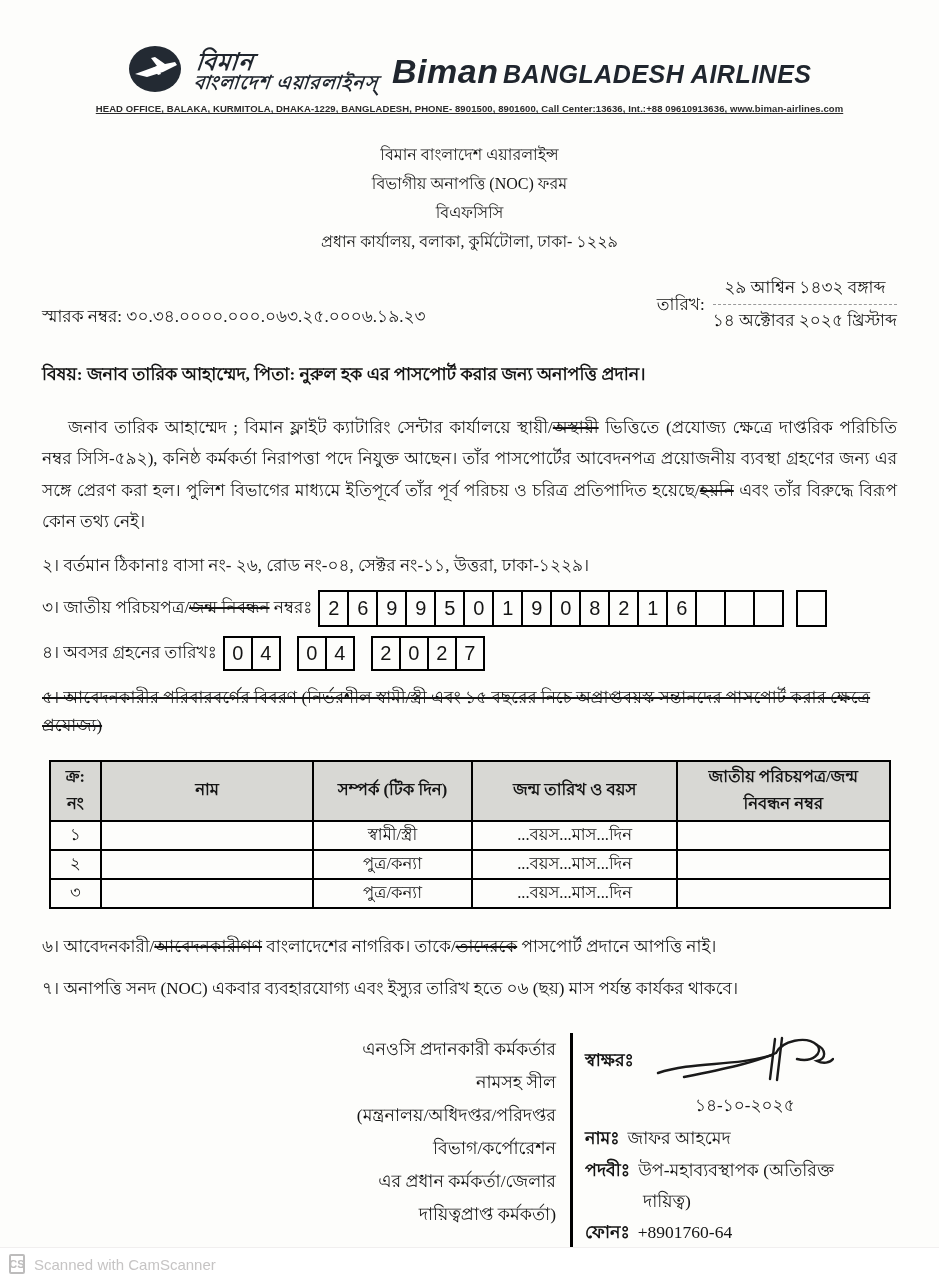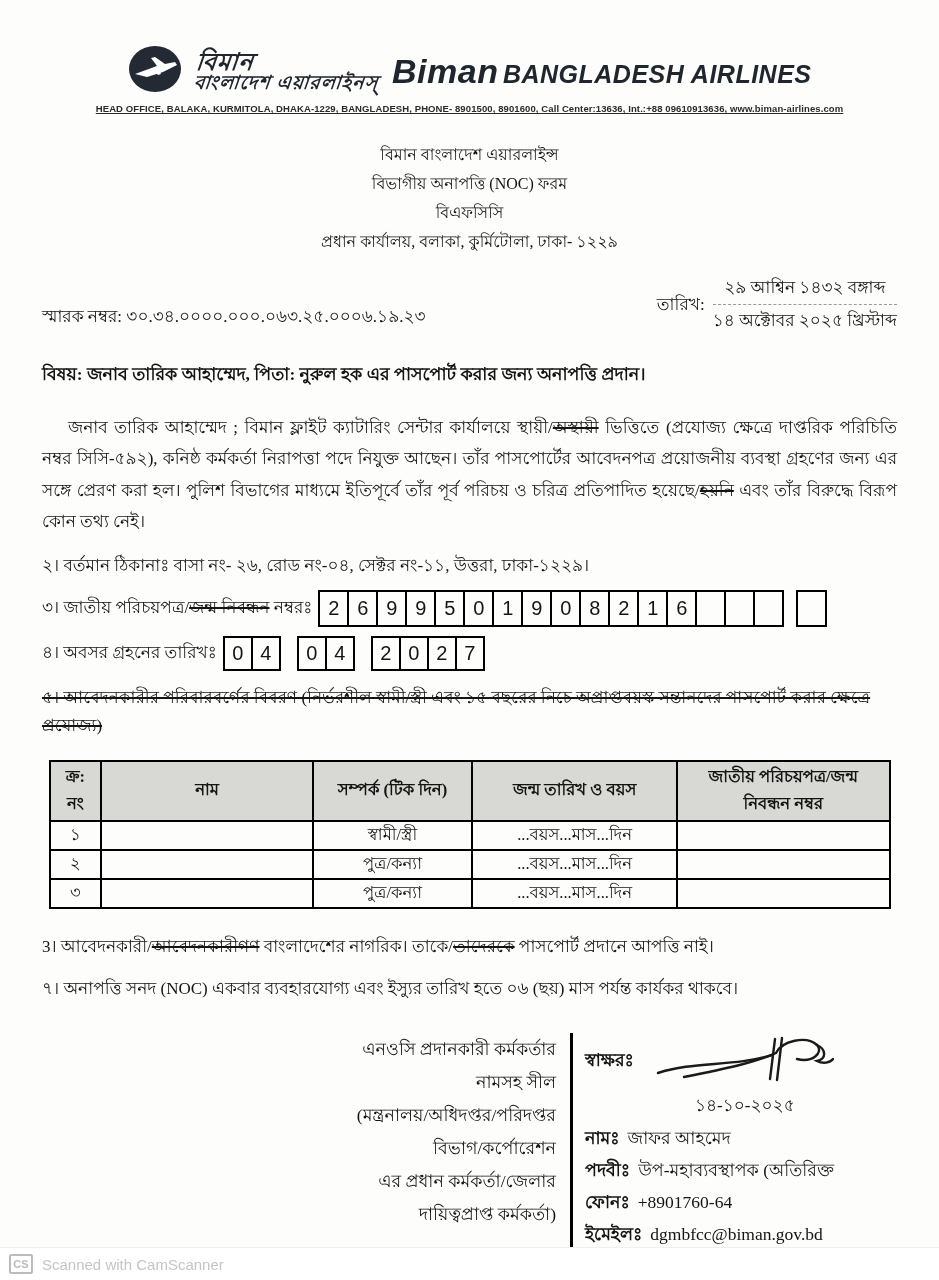--- a/index.html
+++ b/index.html
@@ -87,21 +87,21 @@
   .sign-date { margin:2px 0 2px 110px; font-size:17px; }
   .latin-serif { font-family:"Liberation Serif","DejaVu Serif",serif; }
   .desig-2 { margin-left:58px; line-height:30px; }
 
   
   .cam-footer {
     position:absolute; left:0; right:0; bottom:0; height:33px; background:#ffffff;
     border-top:1px solid #f1efef; display:flex; align-items:center; padding-left:9px; gap:9px;
   }
   .cs-badge {
-    width:24px; height:20px; border:2px solid #bdbcbc; border-radius:2px; color:#bdbcbc;
+    width:16px; height:20px; border:2px solid #bdbcbc; border-radius:2px; color:#bdbcbc;
     font-family:"Liberation Sans","DejaVu Sans",sans-serif; font-size:11px; font-weight:bold;
     display:flex; align-items:center; justify-content:center;
   }
   .cam-text { color:#c6c4c4; font-size:15px; font-family:"Liberation Sans","DejaVu Sans",sans-serif; }
 </style>
 </head>
 <body>
 
 <div class="page">
   <div class="content">
@@ -225,21 +225,21 @@
       <tr>
         <td>৩</td>
         <td></td>
         <td>পুত্র/কন্যা</td>
         <td>...বয়স...মাস...দিন</td>
         <td></td>
       </tr>
     </tbody>
       </table>
 
-    <div class="item-line" style="margin-top:24px;"><span>3। আবেদনকারী/</span><span class="strike">আবেদনকারীগণ</span><span> বাংলাদেশের নাগরিক। তাকে/</span><span class="strike">তাদেরকে</span><span> পাসপোর্ট প্রদানে আপত্তি নাই।</span></div>
+    <div class="item-line" style="margin-top:24px;"><span>৬। আবেদনকারী/</span><span class="strike">আবেদনকারীগণ</span><span> বাংলাদেশের নাগরিক। তাকে/</span><span class="strike">তাদেরকে</span><span> পাসপোর্ট প্রদানে আপত্তি নাই।</span></div>
 
     <div class="item-line">৭। অনাপত্তি সনদ (NOC) একবার ব্যবহারযোগ্য এবং ইস্যুর তারিখ হতে ০৬ (ছয়) মাস পর্যন্ত কার্যকর থাকবে।</div>
 
     <div class="sig-wrap">
       <div class="sig-left">
         <div>এনওসি প্রদানকারী কর্মকর্তার</div>
         <div>নামসহ সীল</div>
         <div>(মন্ত্রনালয়/অধিদপ্তর/পরিদপ্তর</div>
         <div>বিভাগ/কর্পোরেশন</div>
         <div>এর প্রধান কর্মকর্তা/জেলার</div>
@@ -263,20 +263,21 @@
         </div>
         <div class="sign-date">১৪-১০-২০২৫</div>
         <div class="sig-line">
           <span class="sig-label">নামঃ</span>
           <span>জাফর আহমেদ</span>
         </div>
         <div class="sig-line">
           <span class="sig-label">পদবীঃ</span>
           <span>উপ-মহাব্যবস্থাপক (অতিরিক্ত</span>
         </div>
+        <div class="desig-2">দায়িত্ব)</div>
         <div class="sig-line">
           <span class="sig-label">ফোনঃ</span>
           <span class="latin-serif">+8901760-64</span>
         </div>
         <div class="sig-line">
           <span class="sig-label">ইমেইলঃ</span>
           <span class="latin-serif">dgmbfcc@biman.gov.bd</span>
         </div>
 
       </div>

